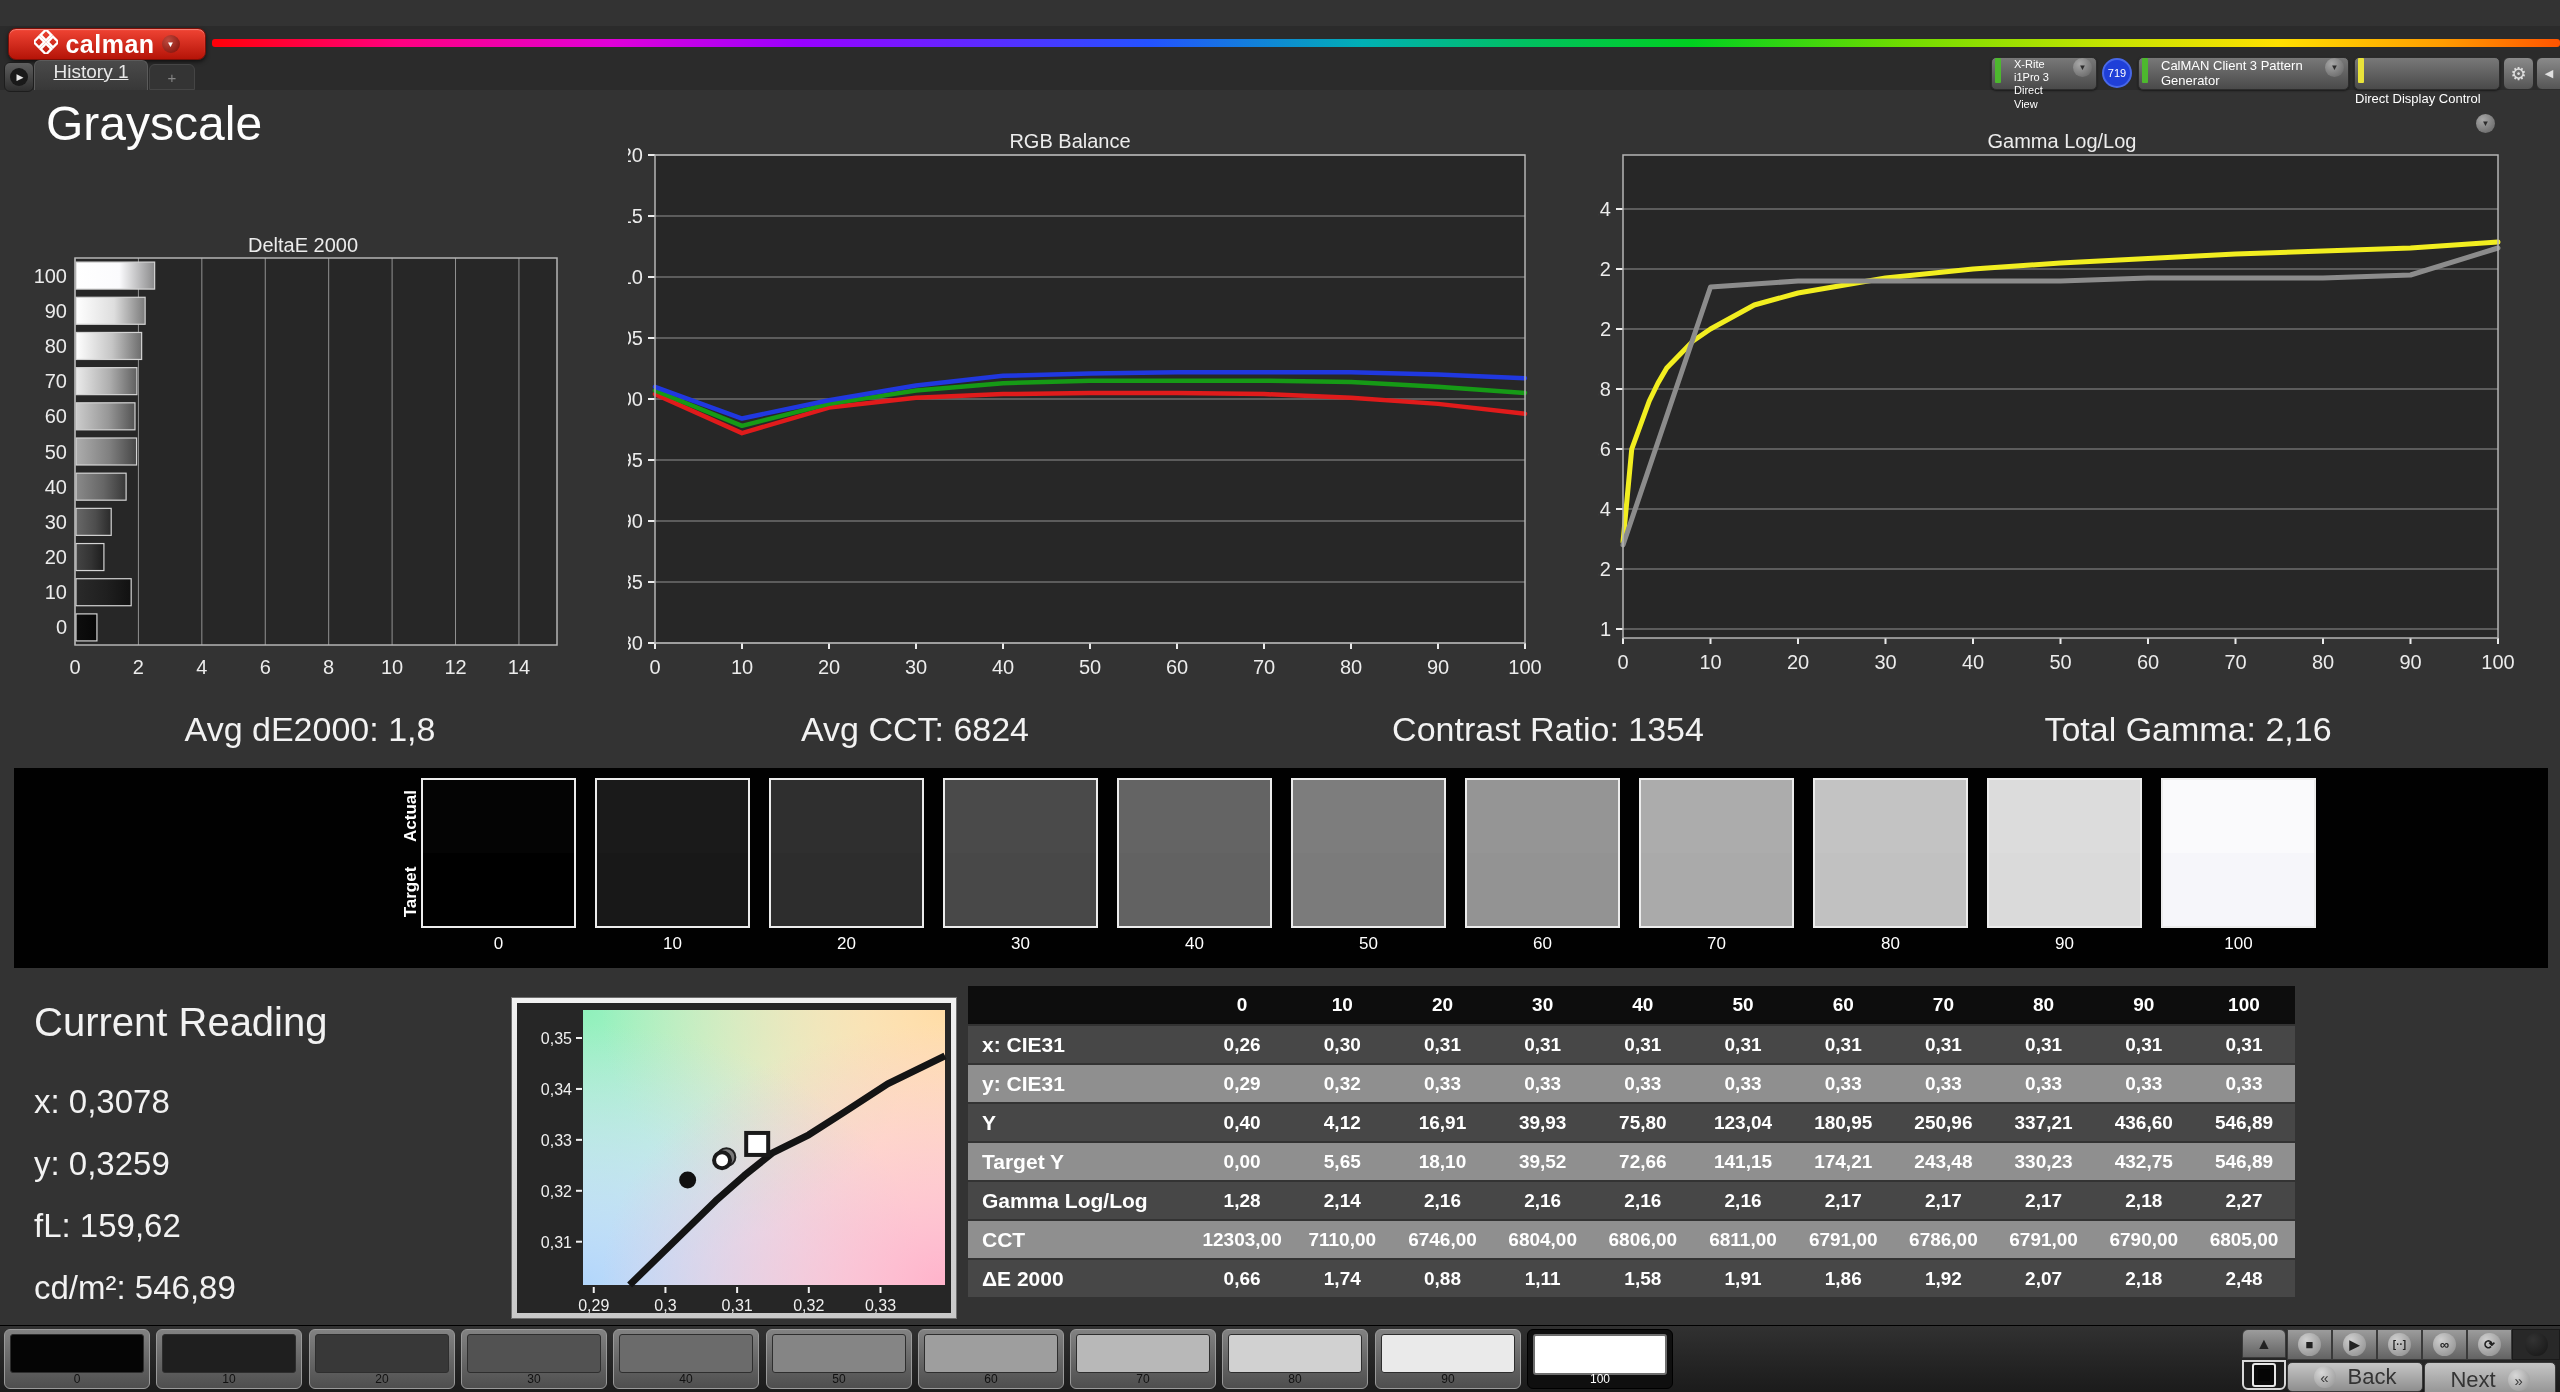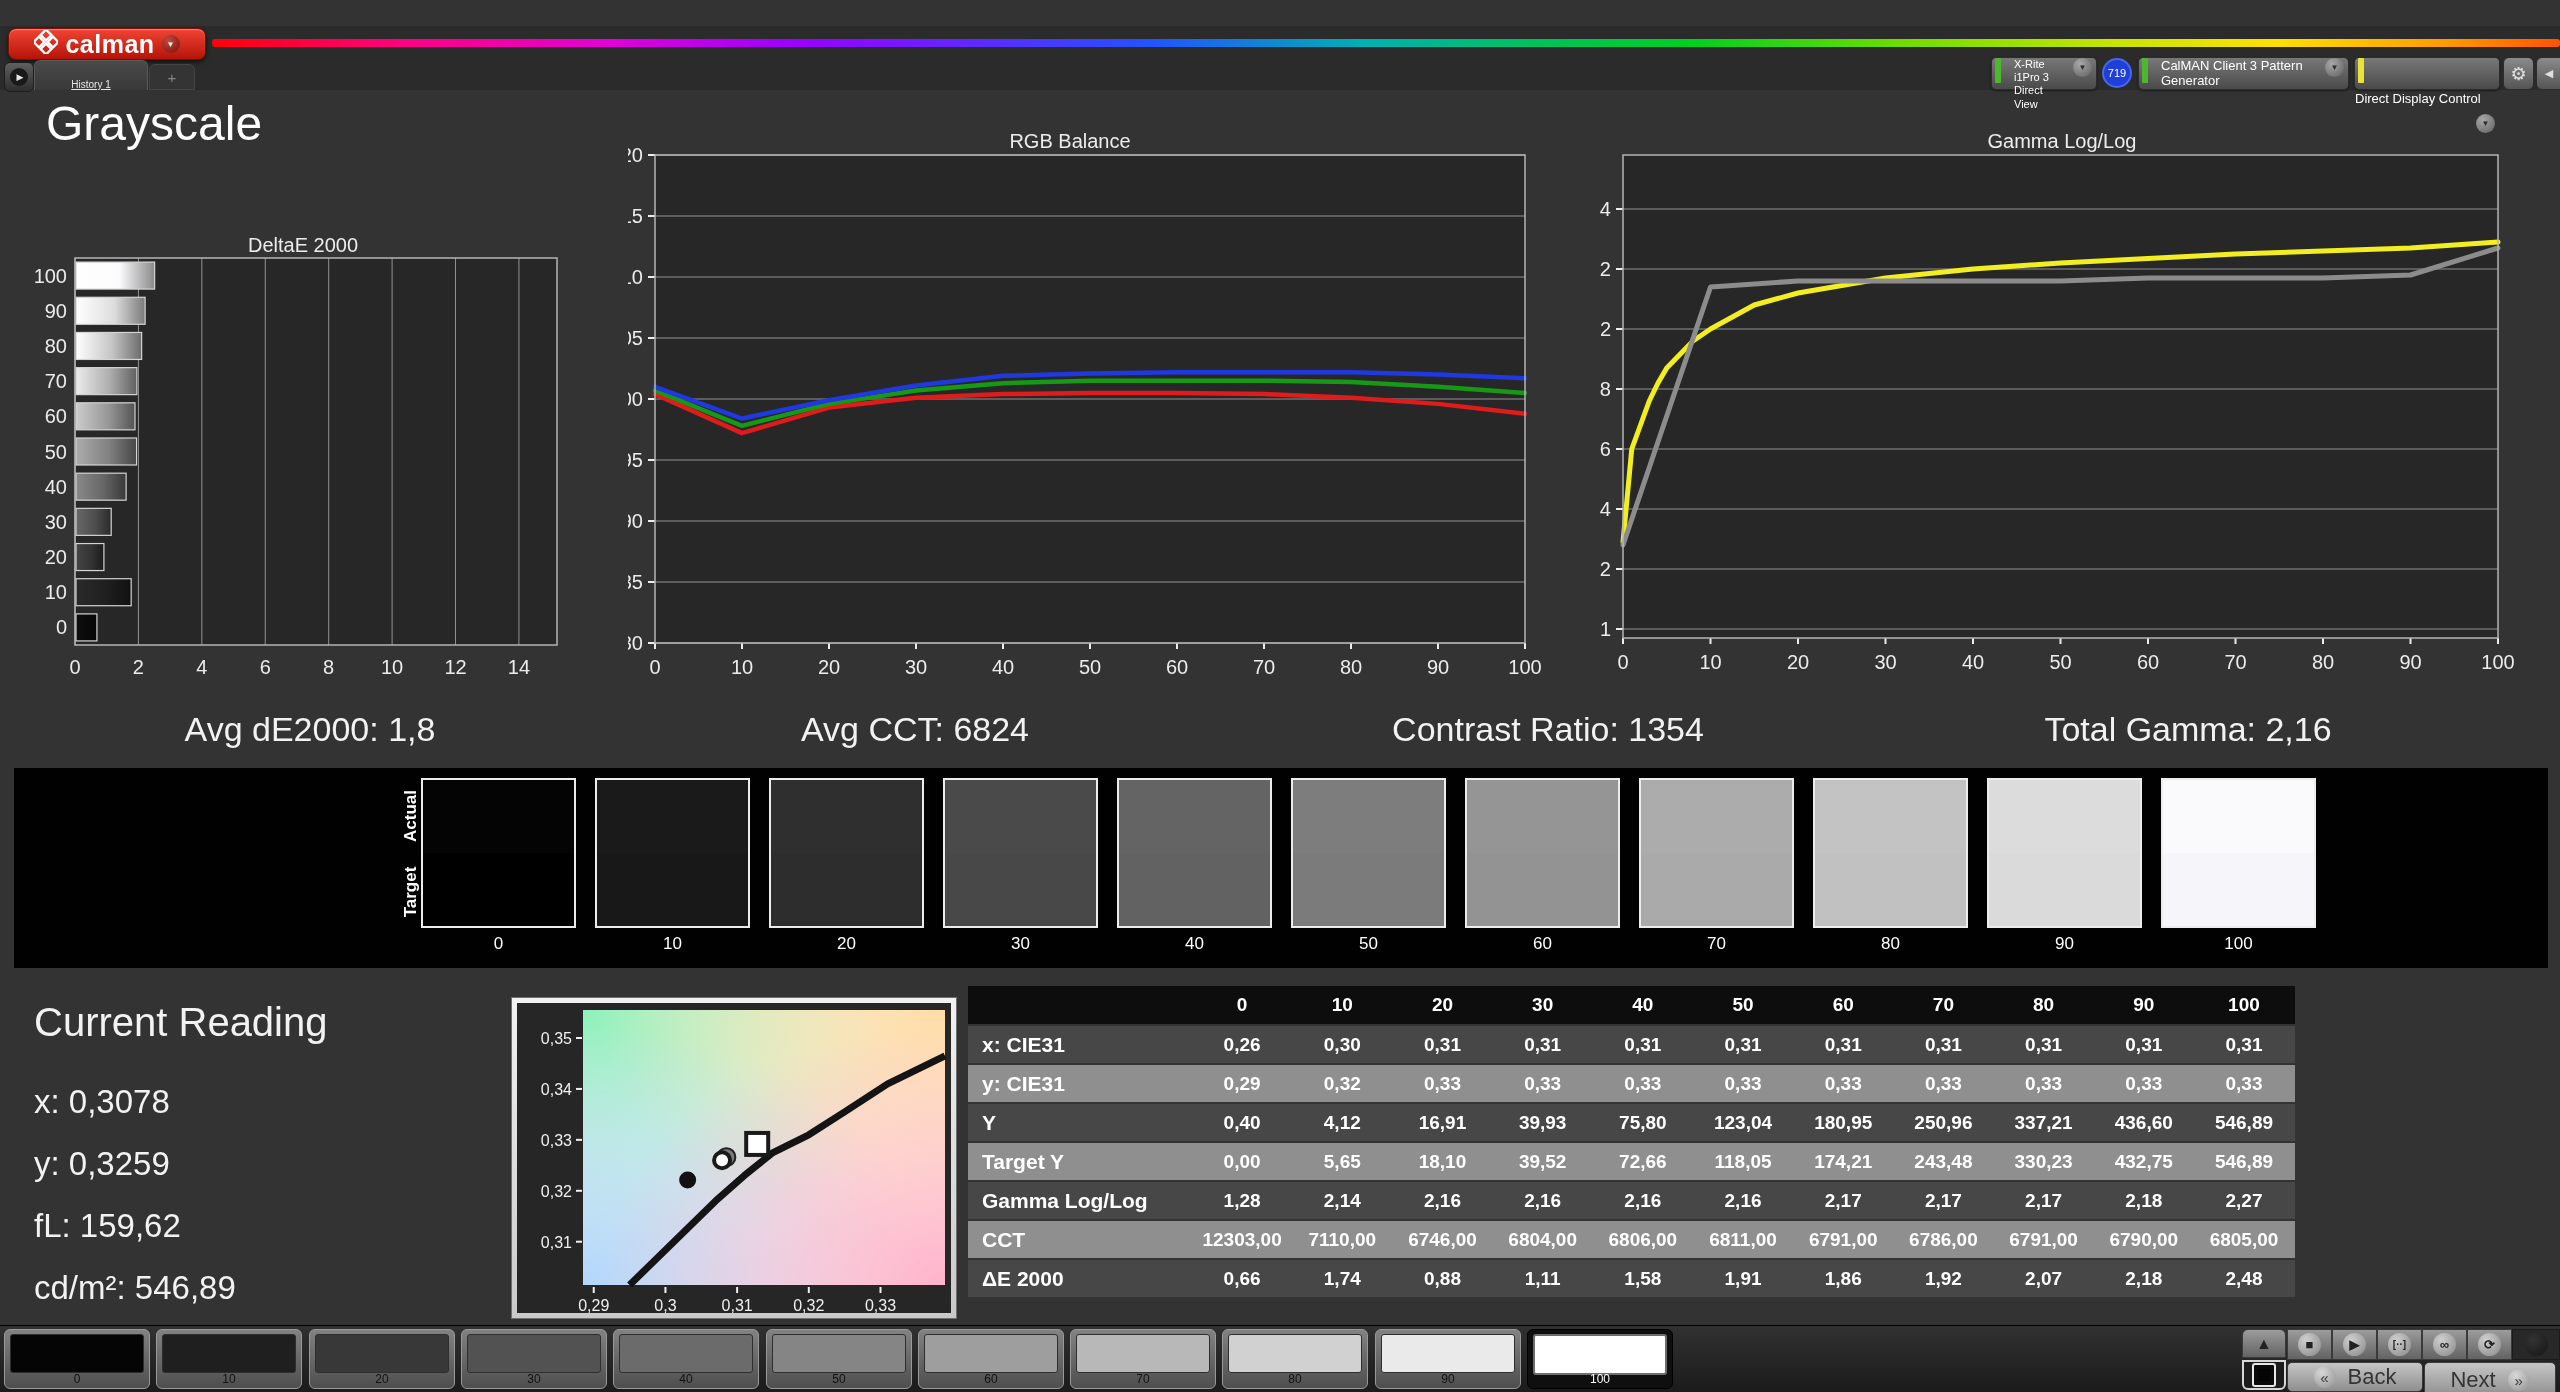--- a/index.html
+++ b/index.html
@@ -23,21 +23,21 @@
               display:flex;align-items:center;justify-content:center;font-size:8px;color:#fff;}
   .rainbow{position:absolute;left:212px;top:13px;width:2348px;height:8px;border-radius:3px;
            background:linear-gradient(90deg,#ff0008 0%,#ff0080 8%,#e100d8 17%,#9900ff 25%,#5b2bff 33%,#2353ff 40%,#00b0b4 49%,#00c060 56%,#00d020 63%,#70dc00 72%,#c8e400 81%,#ffe000 88%,#ff9c00 95%,#ff5400 100%);}
   .tab-row{position:absolute;left:0;top:34px;width:2560px;height:30px;}
   .hist-nav{position:absolute;left:4px;top:2px;width:28px;height:28px;border-radius:6px;
             background:linear-gradient(#5f5f5f,#2e2e2e);border:1px solid #1d1d1d;display:flex;align-items:center;justify-content:center;cursor:pointer;}
   .hist-nav .circ{width:18px;height:18px;border-radius:50%;background:#191919;color:#e8e8e8;font-size:9px;
                   display:flex;align-items:center;justify-content:center;padding-left:2px;box-sizing:border-box;}
   .tab{position:absolute;left:34px;top:0;width:114px;height:30px;border-radius:6px 6px 0 0;
        background:linear-gradient(#4a4a4a,#383838);border:1px solid #5b5b5b;border-bottom:none;box-sizing:border-box;
-       display:flex;align-items:flex-end;justify-content:center;color:#e8e8e8;font-size:10px;cursor:pointer;text-decoration:underline;}
+       display:flex;align-items:flex-start;justify-content:center;color:#e8e8e8;font-size:19px;cursor:pointer;text-decoration:underline;}
   .tab-add{position:absolute;left:149px;top:4px;width:46px;height:26px;border-radius:6px 6px 0 0;
            background:#343434;border:1px solid #454545;color:#868686;font-size:15px;cursor:pointer;}
   
   .dd{position:absolute;top:-3px;height:33px;border-radius:5px;background:linear-gradient(#787878,#4a4a4a);
       border:1px solid #2c2c2c;box-sizing:border-box;display:flex;color:#fff;cursor:pointer;
       box-shadow:0 1px 2px rgba(0,0,0,.5);gap:8px;}
   .dd .accent{width:6px;height:25px;margin:0 5px 0 3px;border-radius:1px;flex:0 0 auto;}
   .dd .dd-caret{margin-left:auto;width:19px;height:19px;border-radius:50%;flex:0 0 auto;
                 background:radial-gradient(circle at 35% 30%,#a8a8a8,#5f5f5f);color:#2c2c2c;font-size:8px;
                 display:flex;align-items:center;justify-content:center;margin-right:4px;}
@@ -533,21 +533,21 @@
         <div class="t-cell">436,60</div>
         <div class="t-cell">546,89</div>
       </div>
       <div class="t-row r-light">
         <div class="t-label">Target Y</div>
         <div class="t-cell">0,00</div>
         <div class="t-cell">5,65</div>
         <div class="t-cell">18,10</div>
         <div class="t-cell">39,52</div>
         <div class="t-cell">72,66</div>
-        <div class="t-cell">118,05</div>
+        <div class="t-cell">141,15</div>
         <div class="t-cell">174,21</div>
         <div class="t-cell">243,48</div>
         <div class="t-cell">330,23</div>
         <div class="t-cell">432,75</div>
         <div class="t-cell">546,89</div>
       </div>
       <div class="t-row r-dark">
         <div class="t-label">Gamma Log/Log</div>
         <div class="t-cell">1,28</div>
         <div class="t-cell">2,14</div>

